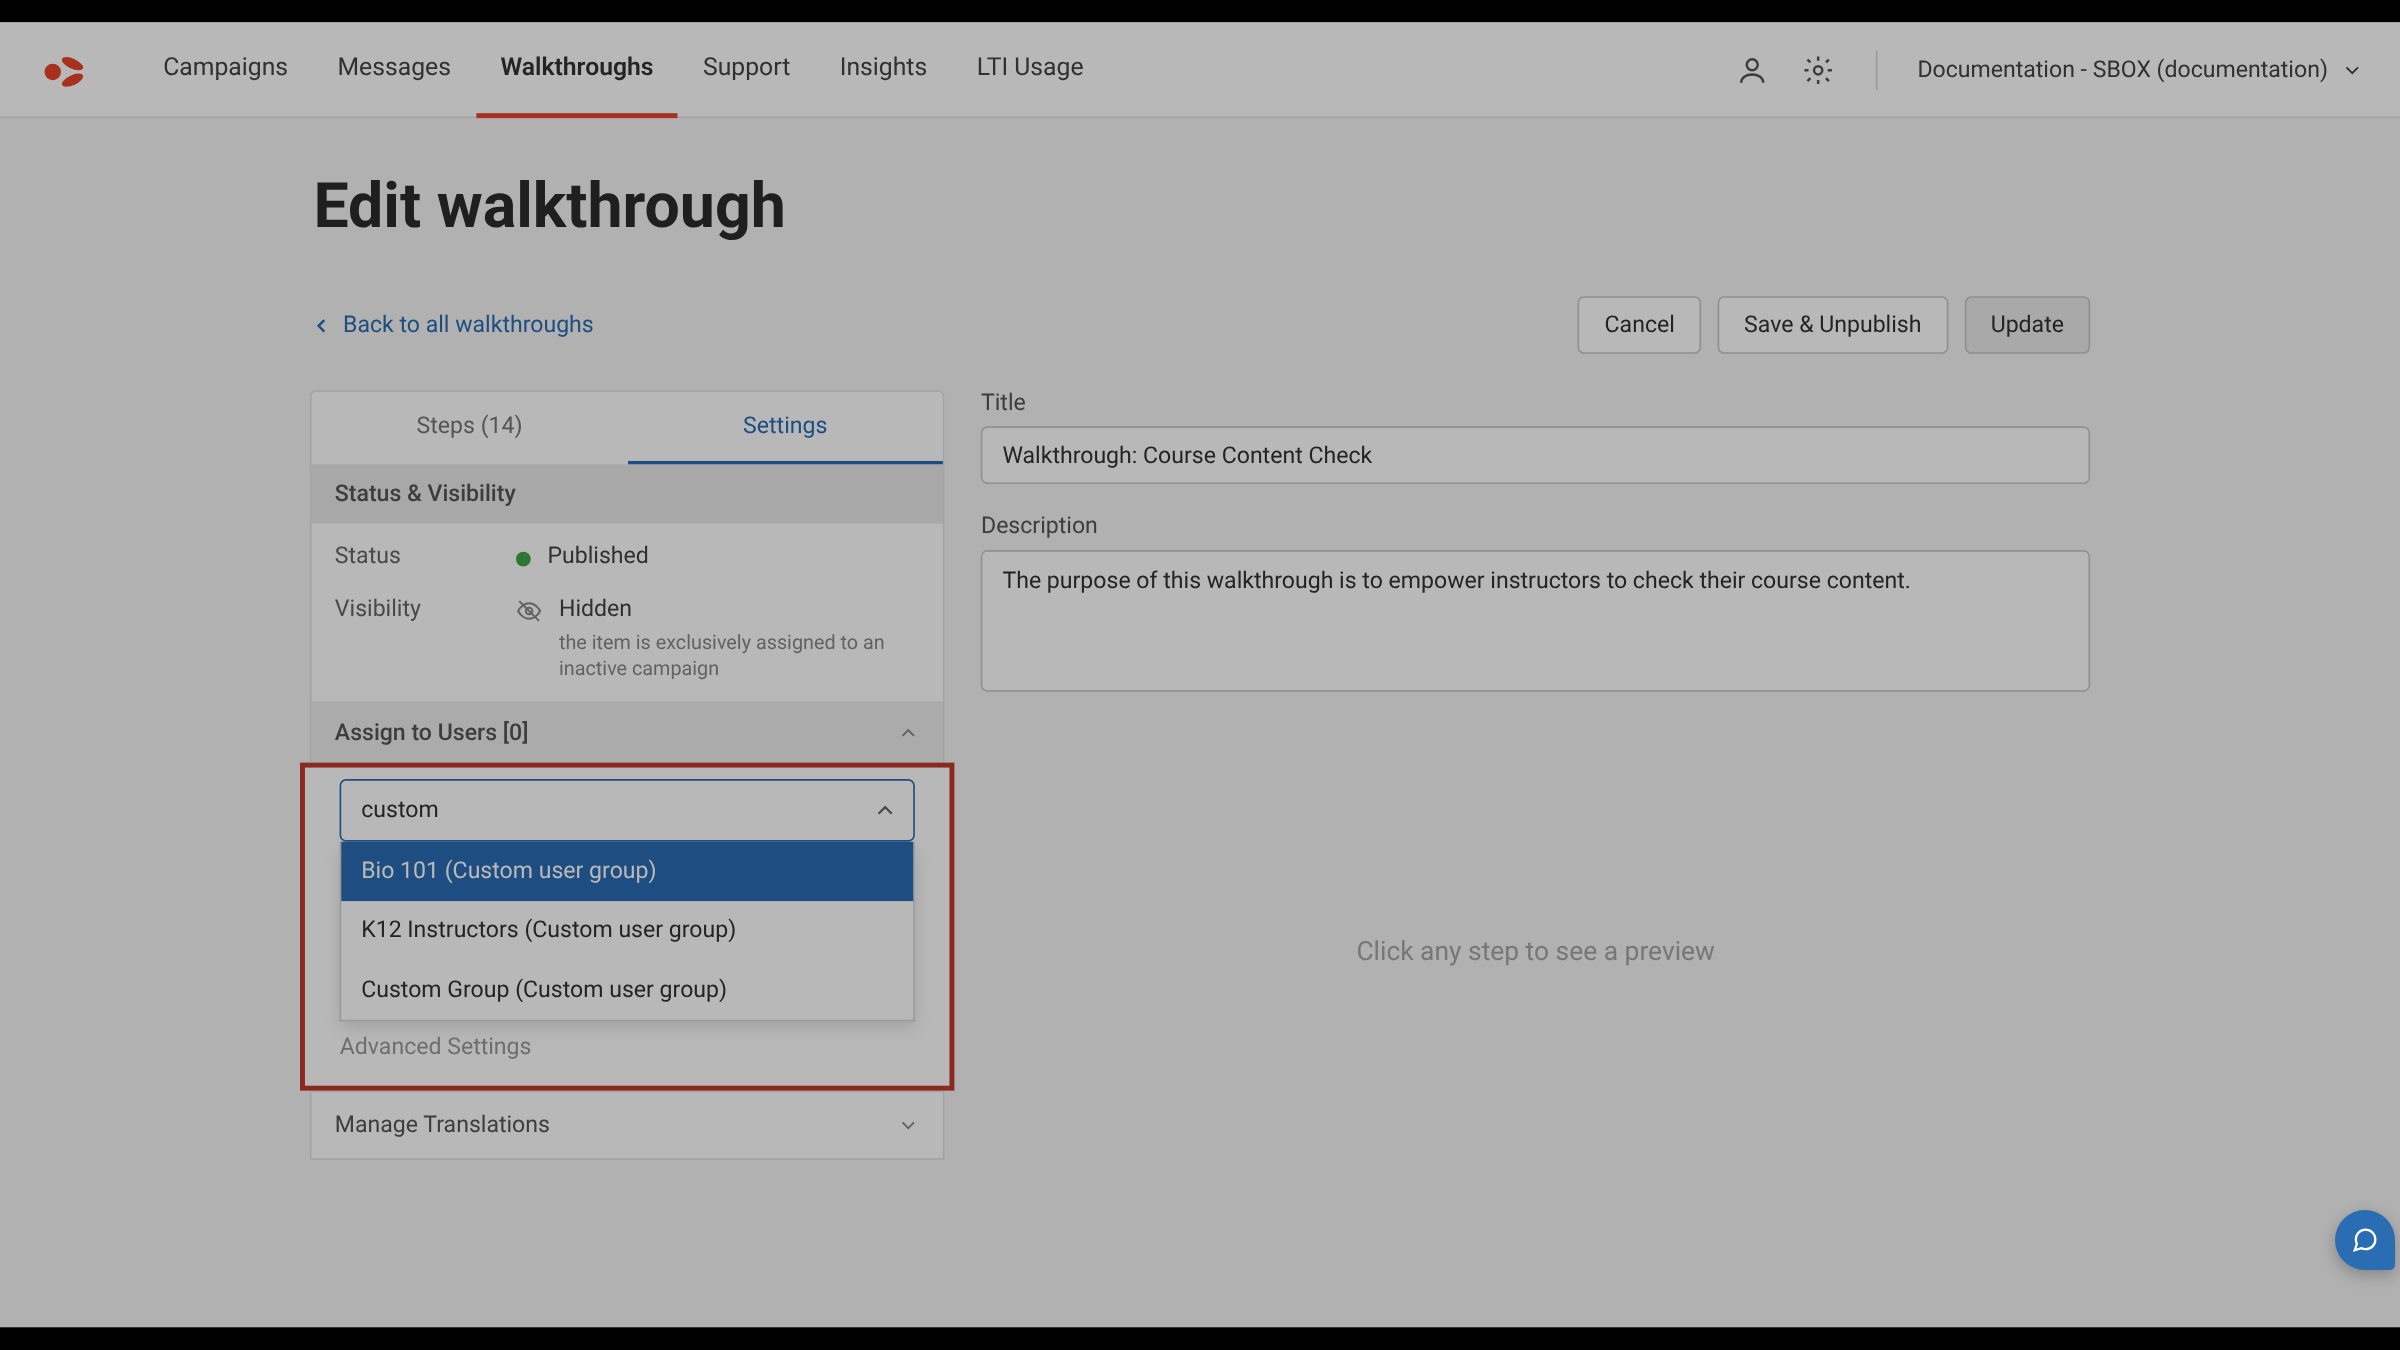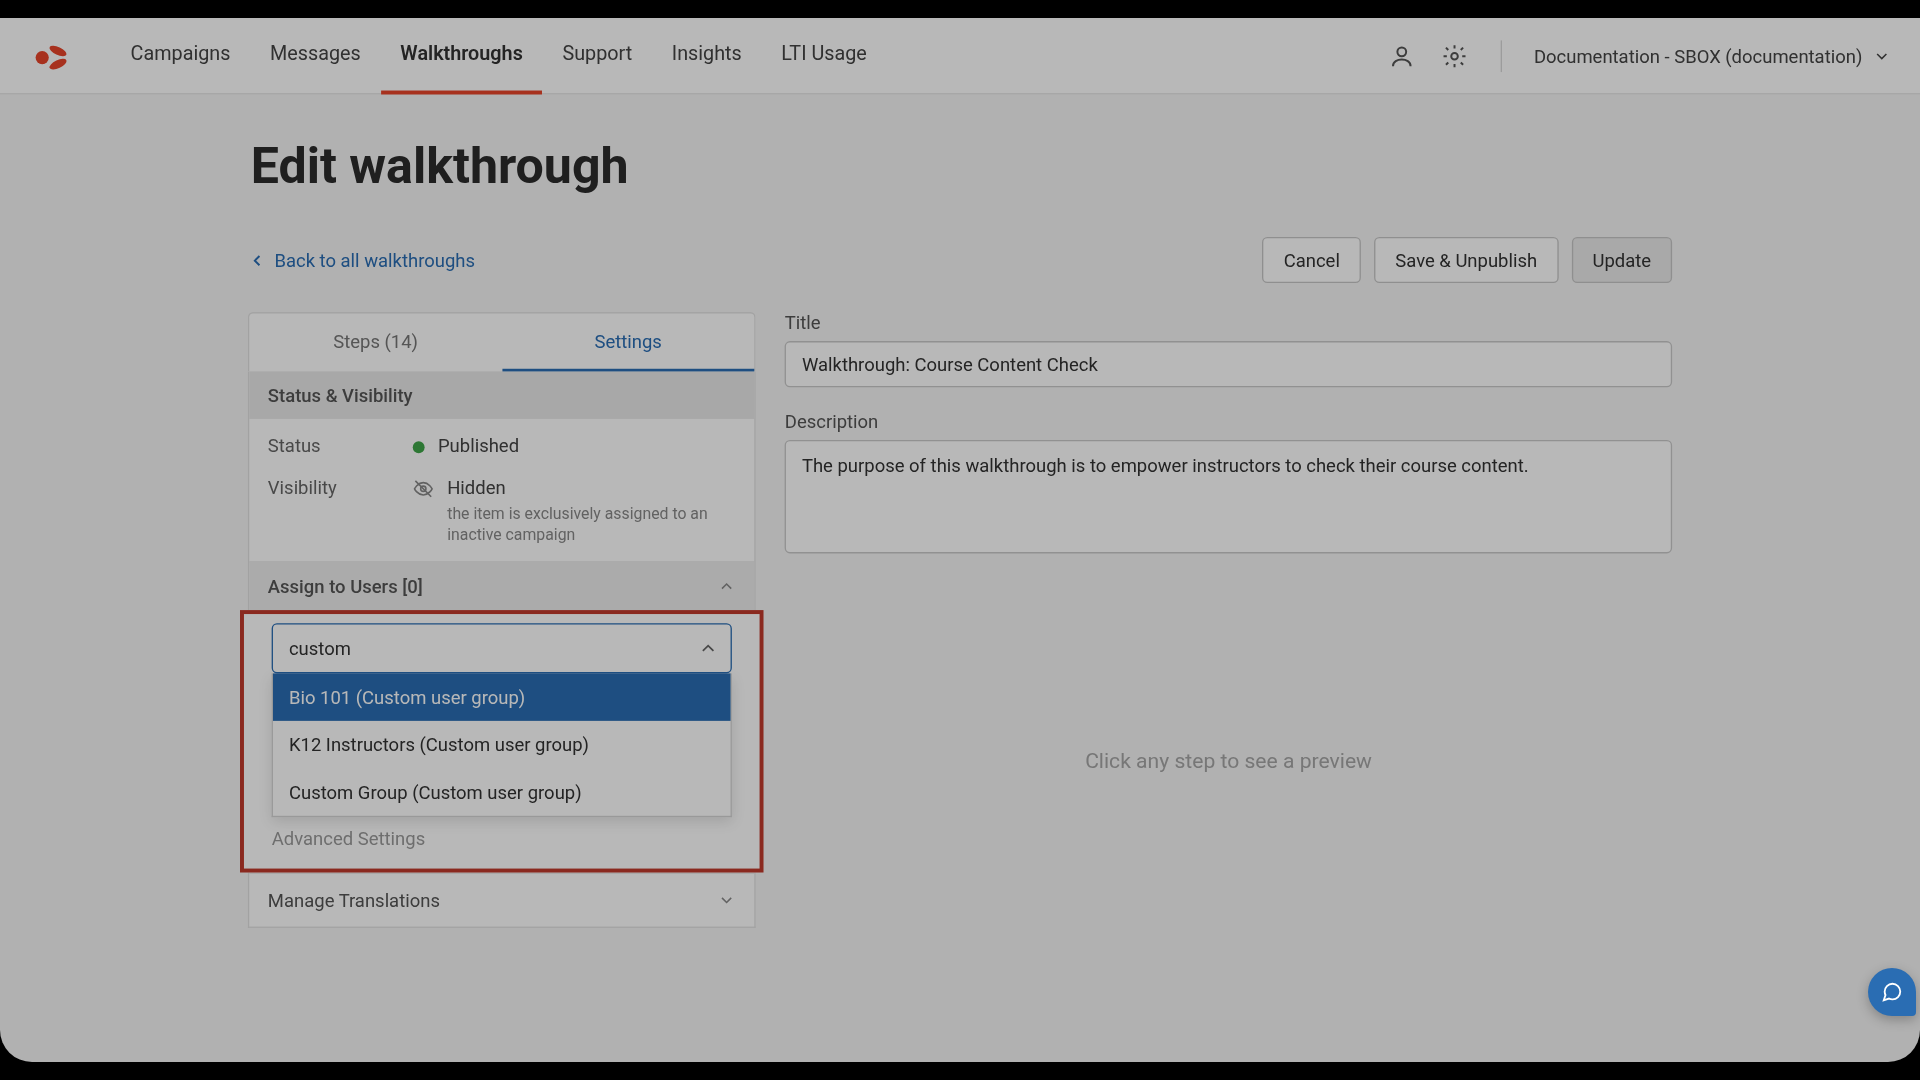--- a/index.html
+++ b/index.html
@@ -13,21 +13,20 @@
 }
 
 .letterbox-top { height: 18px; background: #000; }
 .letterbox-bottom { position: absolute; bottom: 0; left: 0; right: 0; height: 18px; background: #000; }
 
 .app-frame {
   width: 1920px;
   height: 1044px;
   background: #f5f5f5;
   position: relative;
-  border-radius: 32px;
 }
 
 .scale-wrap {
   transform-origin: top left;
   transform: scale(1.3187);
   width: 1456.25px;
 }
 
 .overlay-dim {
   position: absolute;

